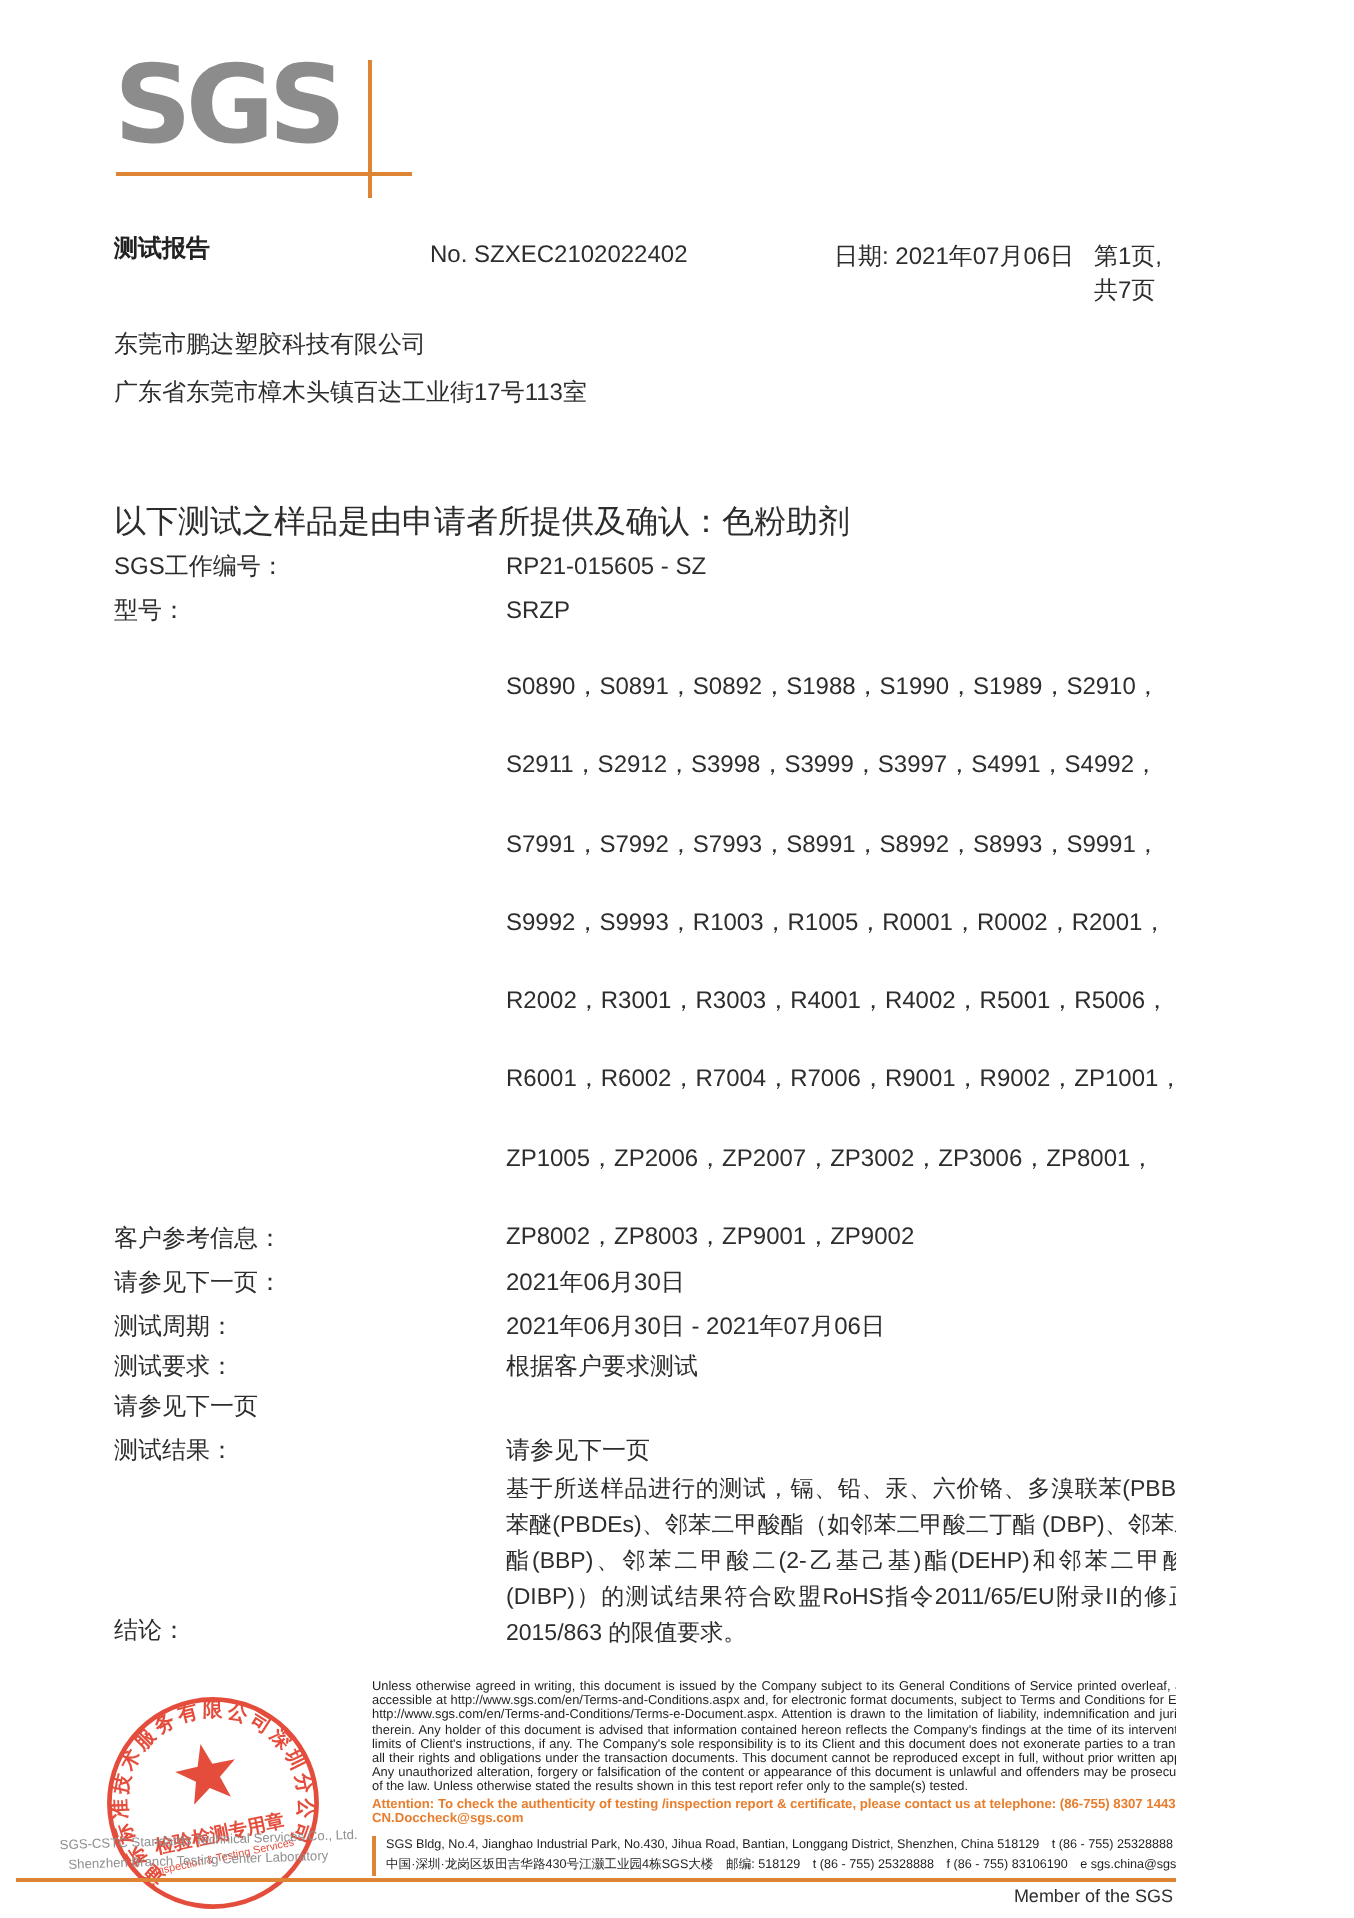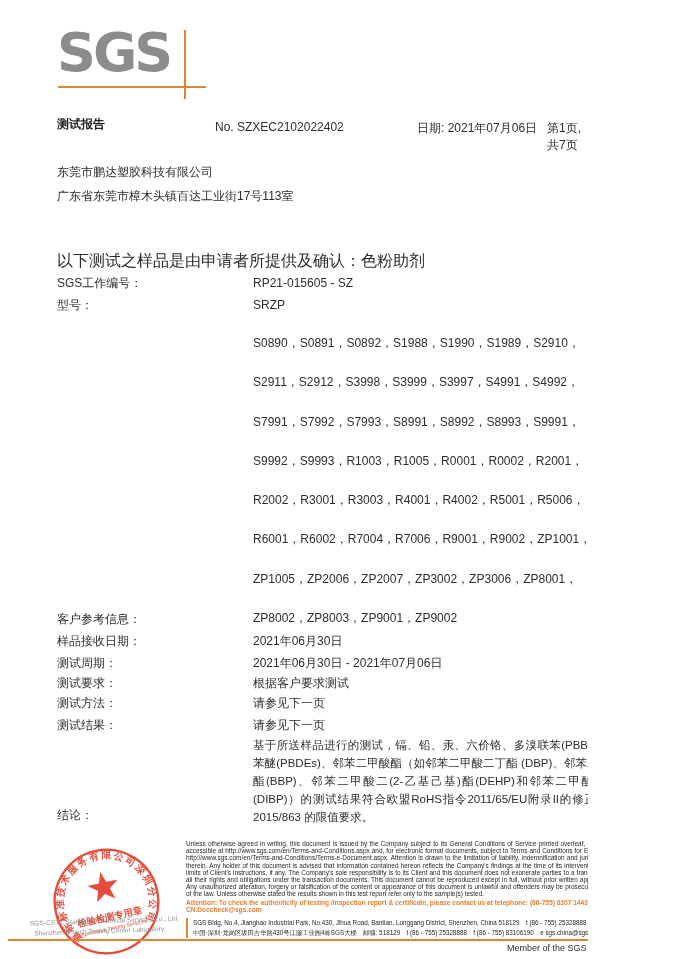--- a/index.html
+++ b/index.html
@@ -91,39 +91,38 @@
           <div>S2911，S2912，S3998，S3999，S3997，S4991，S4992，</div>
           <div>S7991，S7992，S7993，S8991，S8992，S8993，S9991，</div>
           <div>S9992，S9993，R1003，R1005，R0001，R0002，R2001，</div>
           <div>R2002，R3001，R3003，R4001，R4002，R5001，R5006，</div>
           <div>R6001，R6002，R7004，R7006，R9001，R9002，ZP1001，</div>
           <div>ZP1005，ZP2006，ZP2007，ZP3002，ZP3006，ZP8001，</div>
           <div>ZP8002，ZP8003，ZP9001，ZP9002</div>
         </div>
       </div>
       <div class="field-row">
-        <div class="field-label">样品接收日期：</div>
+        <div class="field-label">请参见下一页：</div>
         <div class="field-value">
           <div>2021年06月30日</div>
         </div>
       </div>
       <div class="field-row">
         <div class="field-label">测试周期：</div>
         <div class="field-value">
           <div>2021年06月30日 - 2021年07月06日</div>
         </div>
       </div>
       <div class="field-row">
         <div class="field-label">测试要求：</div>
         <div class="field-value">
           <div>根据客户要求测试</div>
         </div>
       </div>
       <div class="field-row">
-        <div class="field-label">测试方法：</div>
         <div class="field-value">
           <div>请参见下一页</div>
         </div>
       </div>
       <div class="field-row">
         <div class="field-label">测试结果：</div>
         <div class="field-value">
           <div>请参见下一页</div>
         </div>
       </div>

